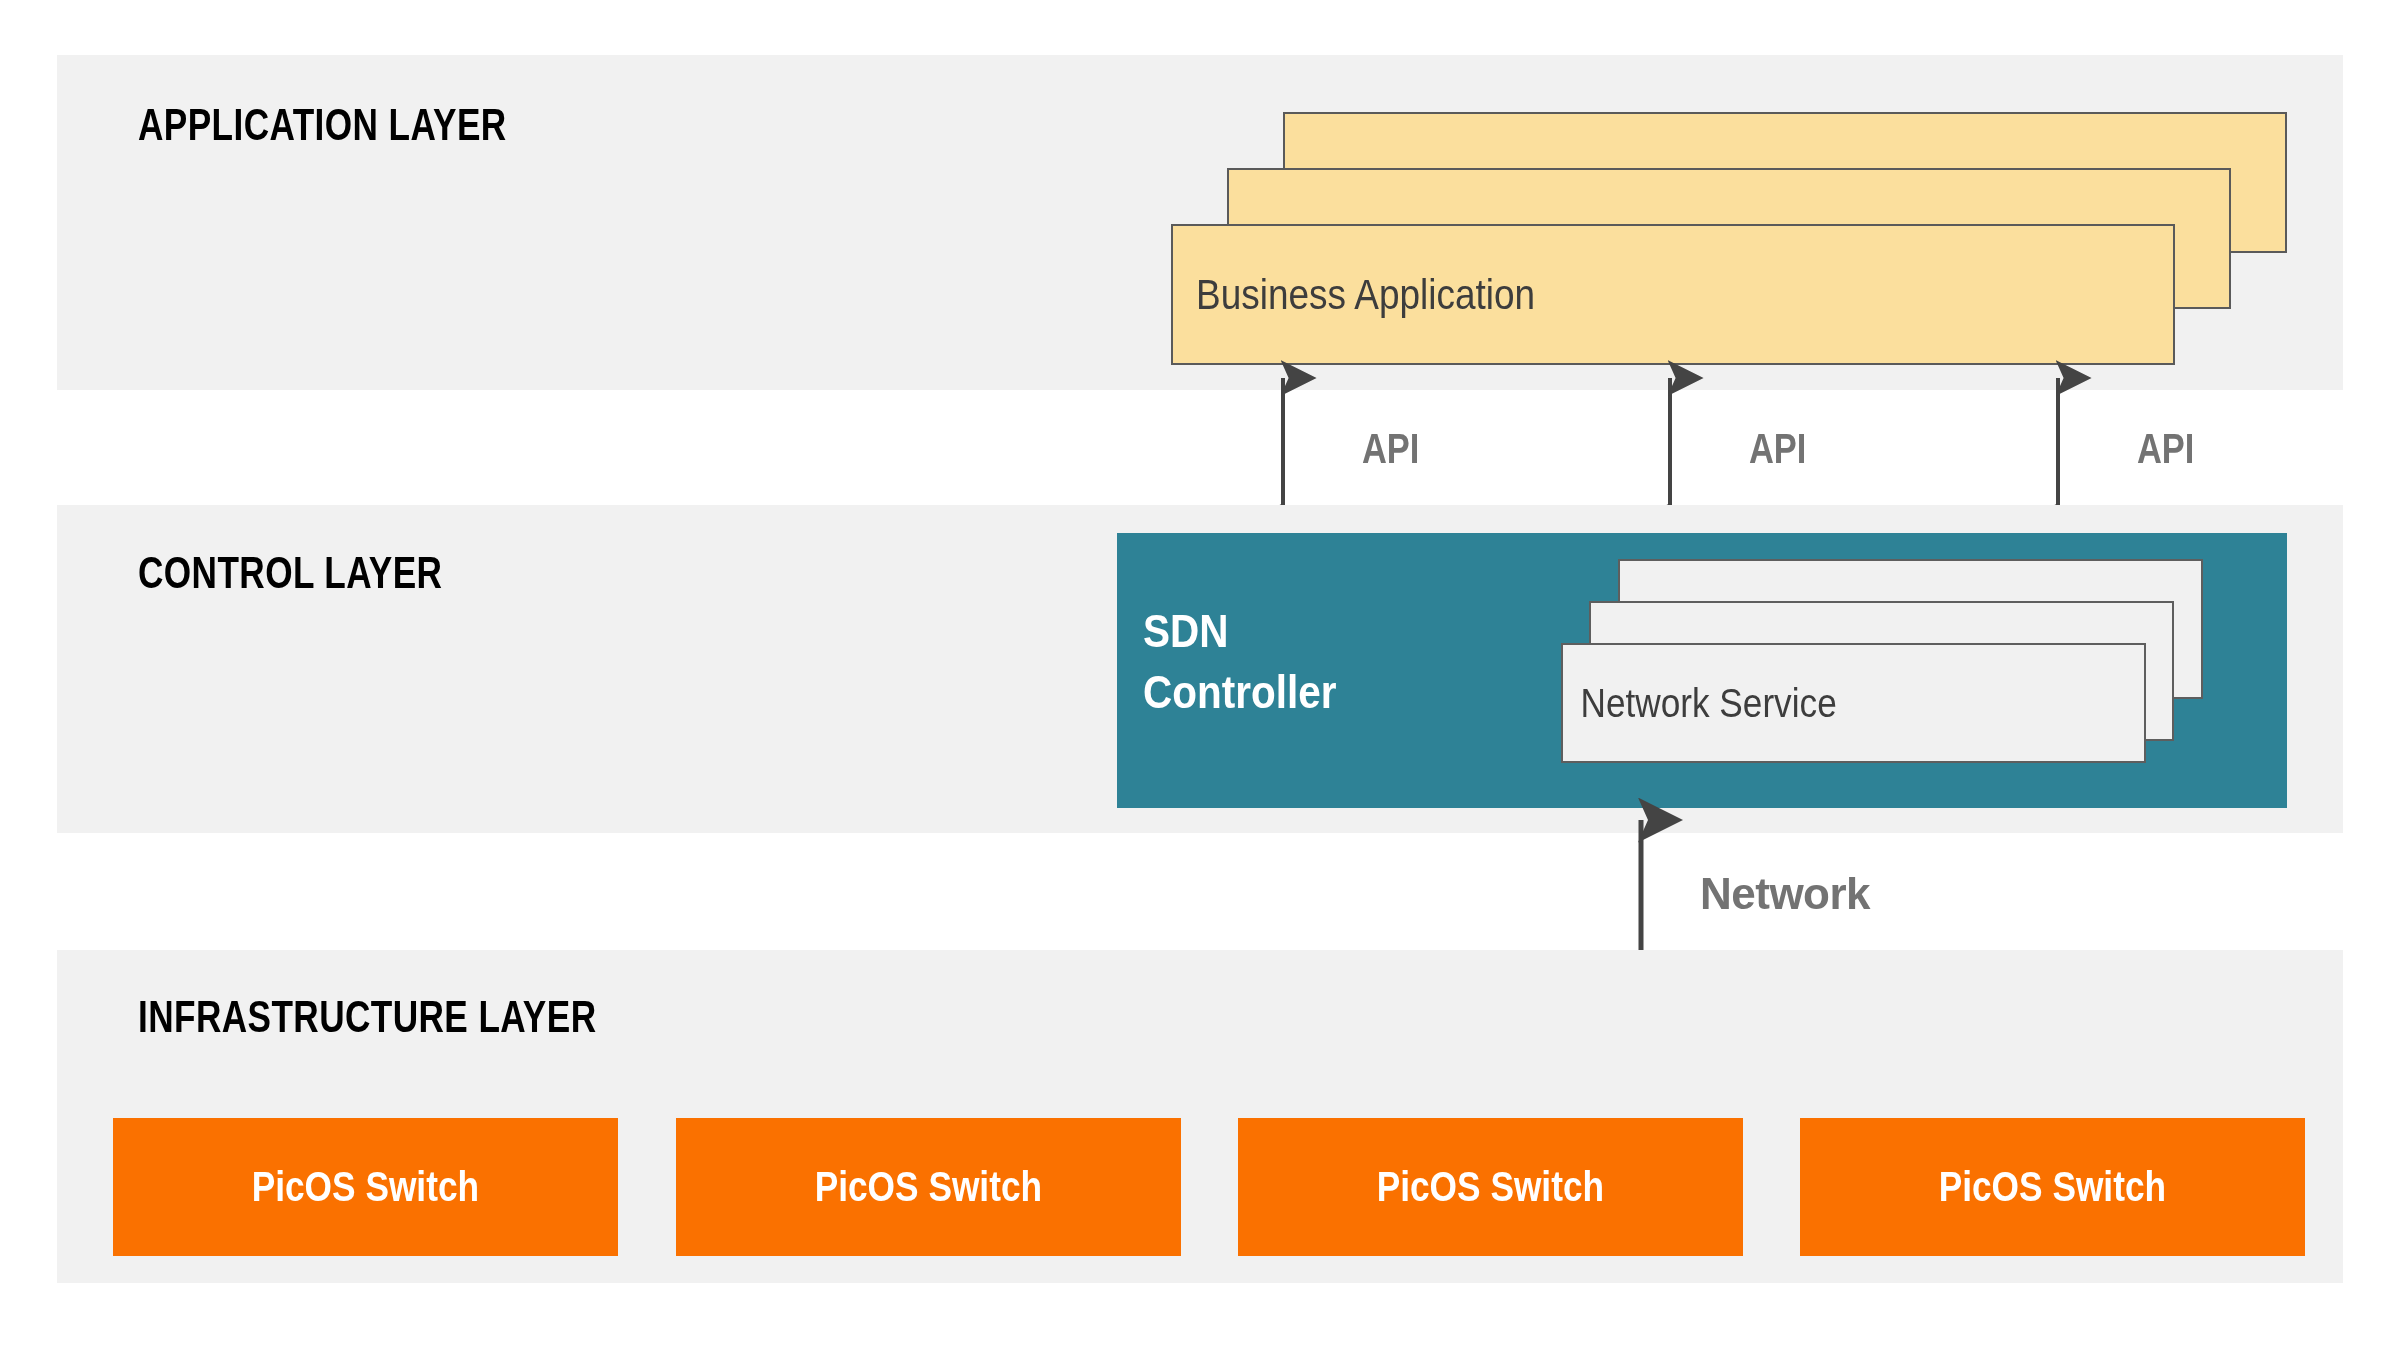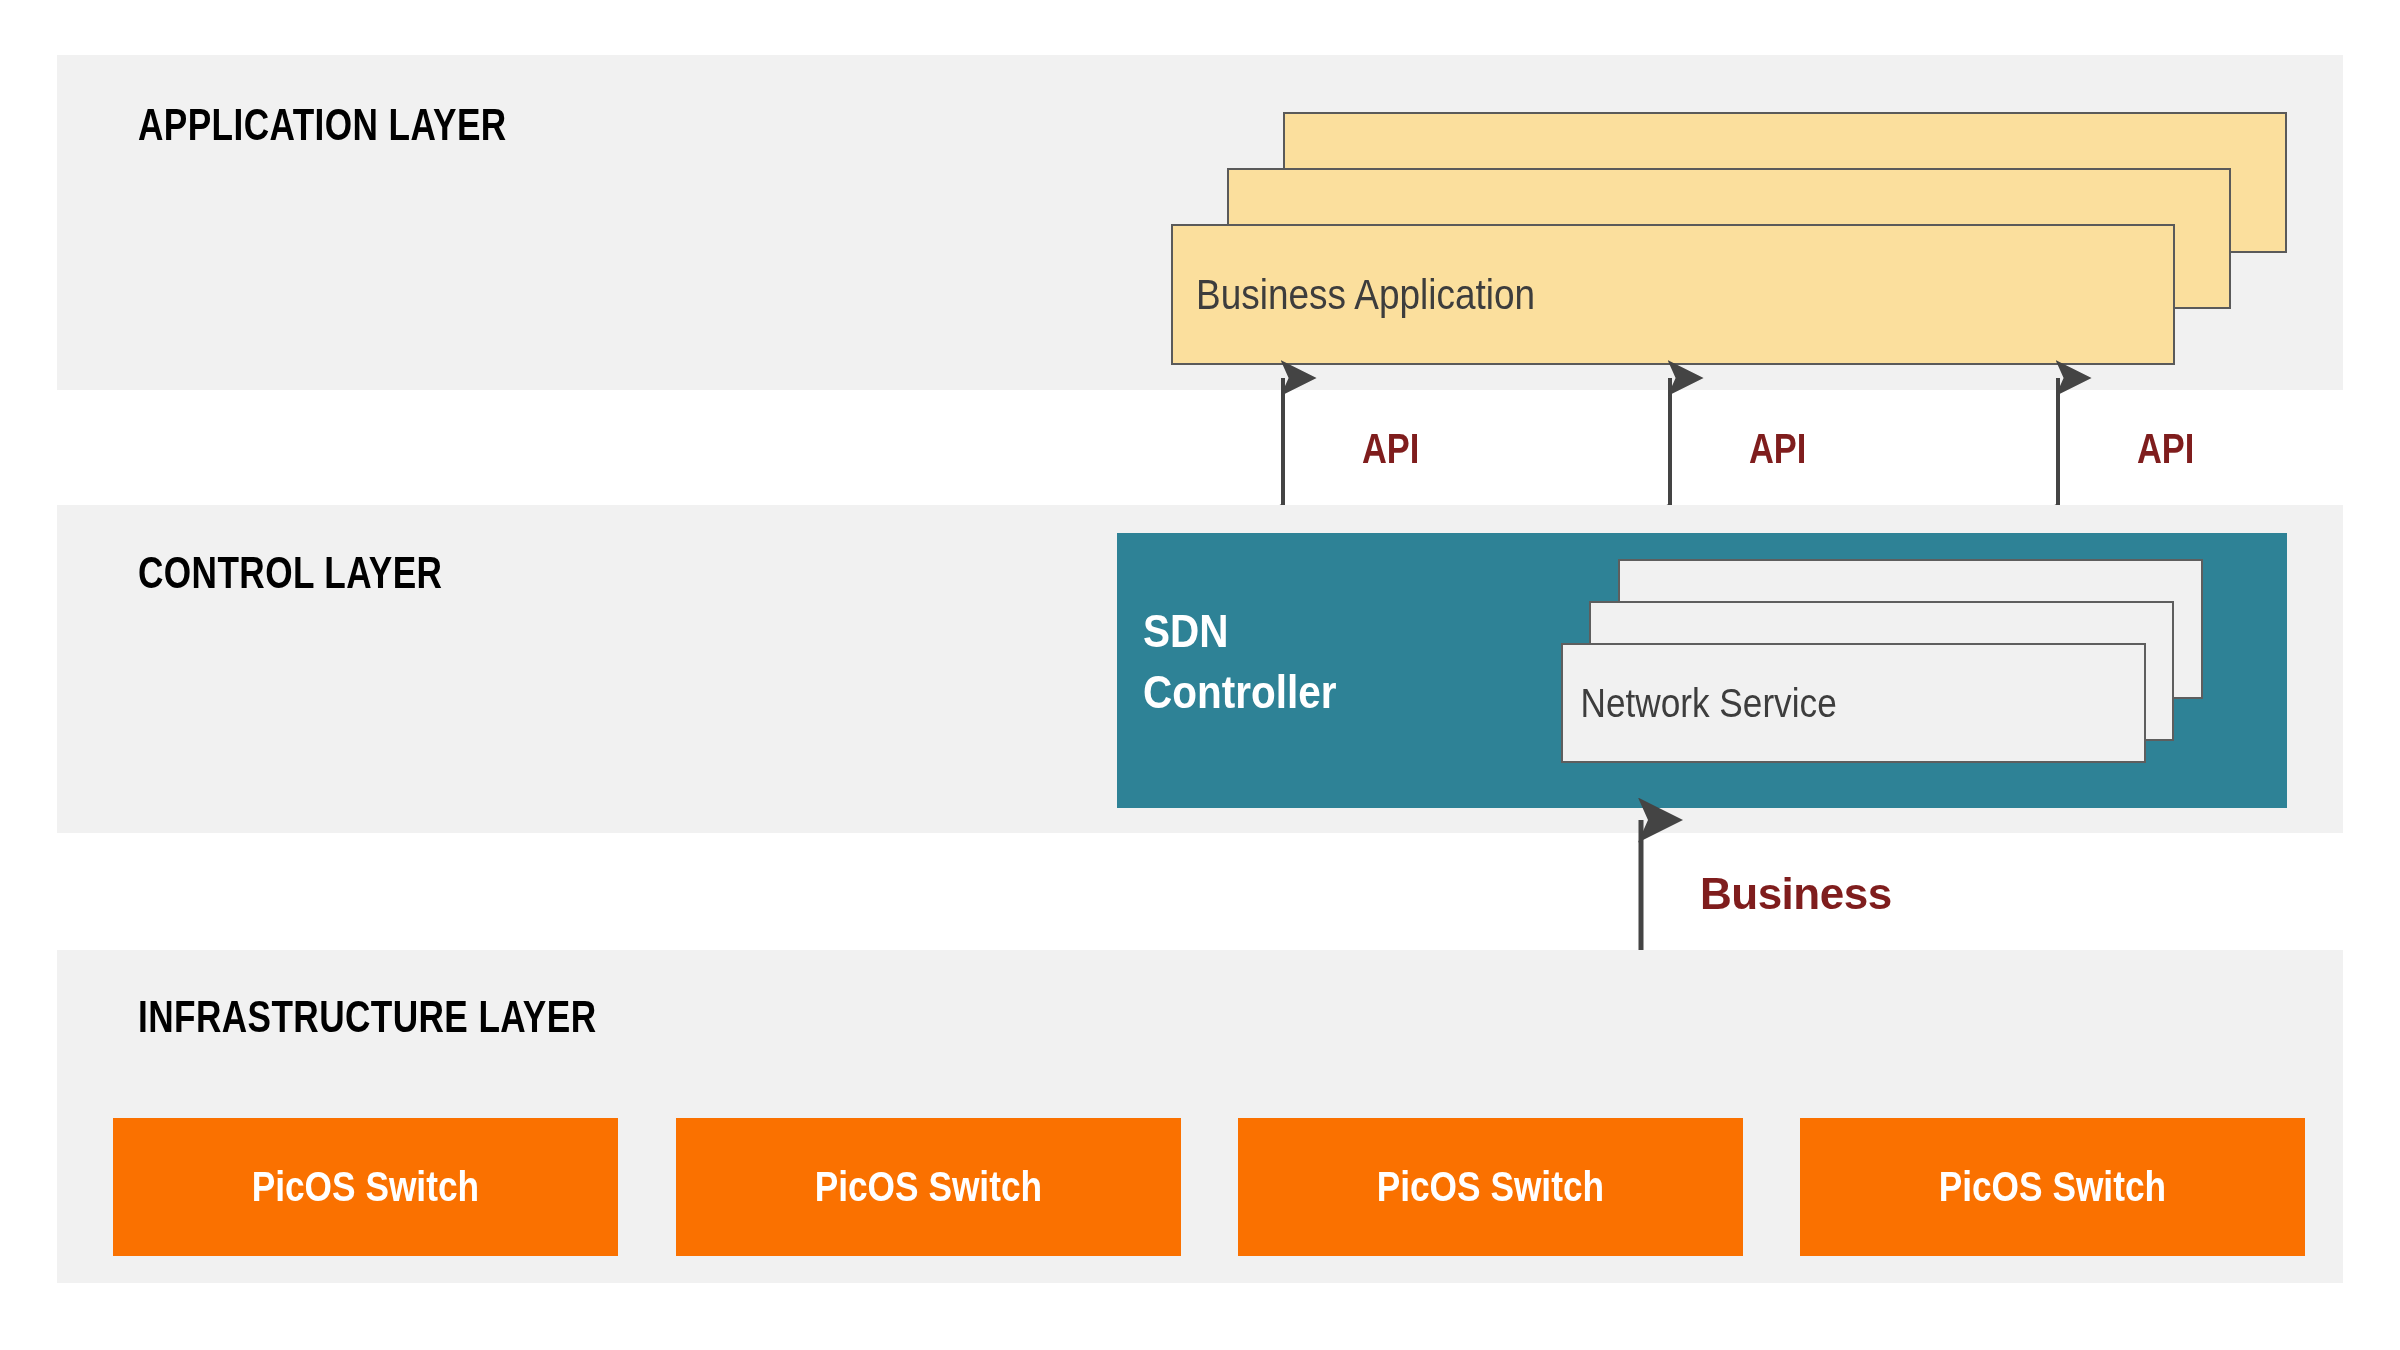--- a/index.html
+++ b/index.html
@@ -130,21 +130,21 @@
   
   .arrow-svg {
     position: absolute;
     overflow: visible;
   }
   .arrow-label {
     position: absolute;
     font-family: "Liberation Sans", sans-serif;
     font-weight: bold;
     font-size: 42px;
-    color: #7f1d1d;
+    color: #737373;
     white-space: nowrap;
   }
   .arrow-label.condensed span {
     display: inline-block;
     transform: scaleX(0.82);
     transform-origin: left center;
   }
   #label-openflow {
     font-size: 44px;
     letter-spacing: -0.5px;
@@ -215,21 +215,21 @@
   </div>
   <div class="svc-card" id="svc-card-front">
     <div class="card-label" style="font-size:40px;">
       <span>Network Service</span>
     </div>
   </div>
 
   <svg class="arrow-svg" id="arrow-openflow" style="left:1616px; top:806px;" width="50" height="316">
     <line x1="25" y1="14" x2="25" y2="302" stroke="#444444" stroke-width="5" marker-start="url(#arrowhead-up-1)" marker-end="url(#arrowhead-down-1)"></line>
   </svg>
-  <div class="arrow-label" id="label-openflow" style="left:1700px; top:869px;">Business</div>
+  <div class="arrow-label" id="label-openflow" style="left:1700px; top:869px;">Network</div>
 
   <div class="layer-band" id="band-infra"></div>
   <div class="layer-title" id="title-infra">INFRASTRUCTURE LAYER</div>
 
   <div class="switch-box" style="left:113px;">
     <div class="switch-label">
       <span>PicOS Switch</span>
     </div>
   </div>
   <div class="switch-box" style="left:676px;">

